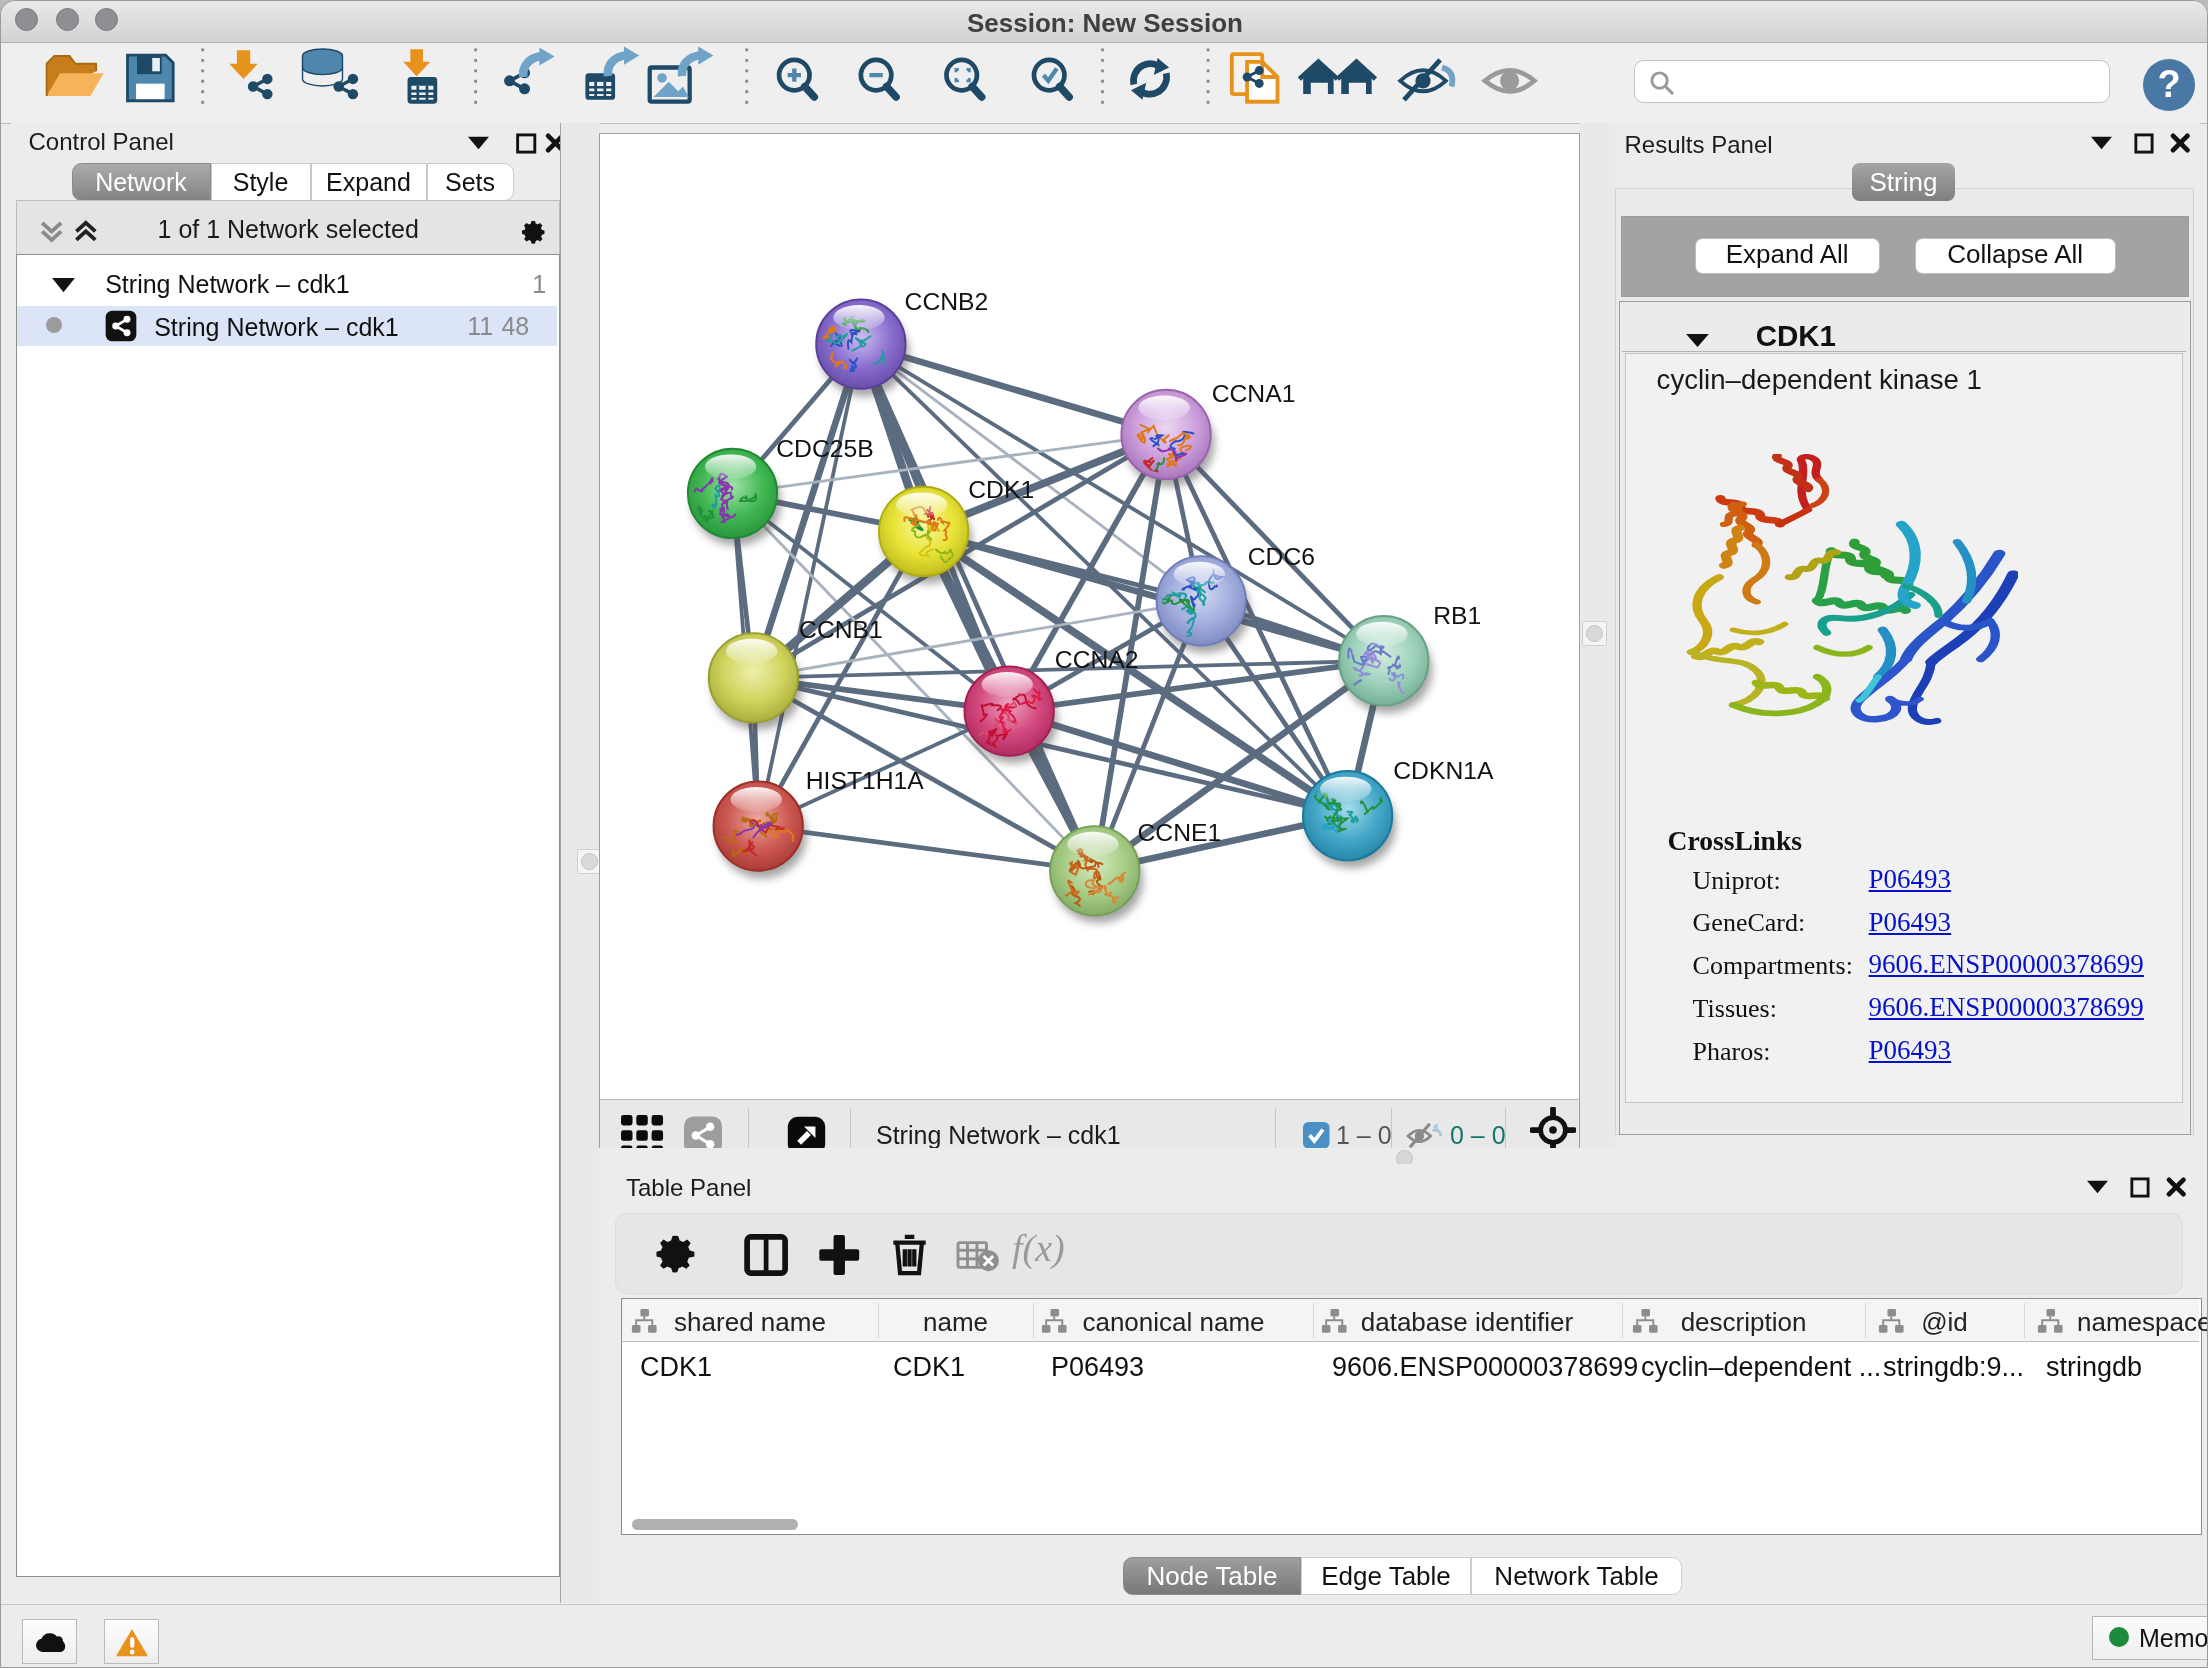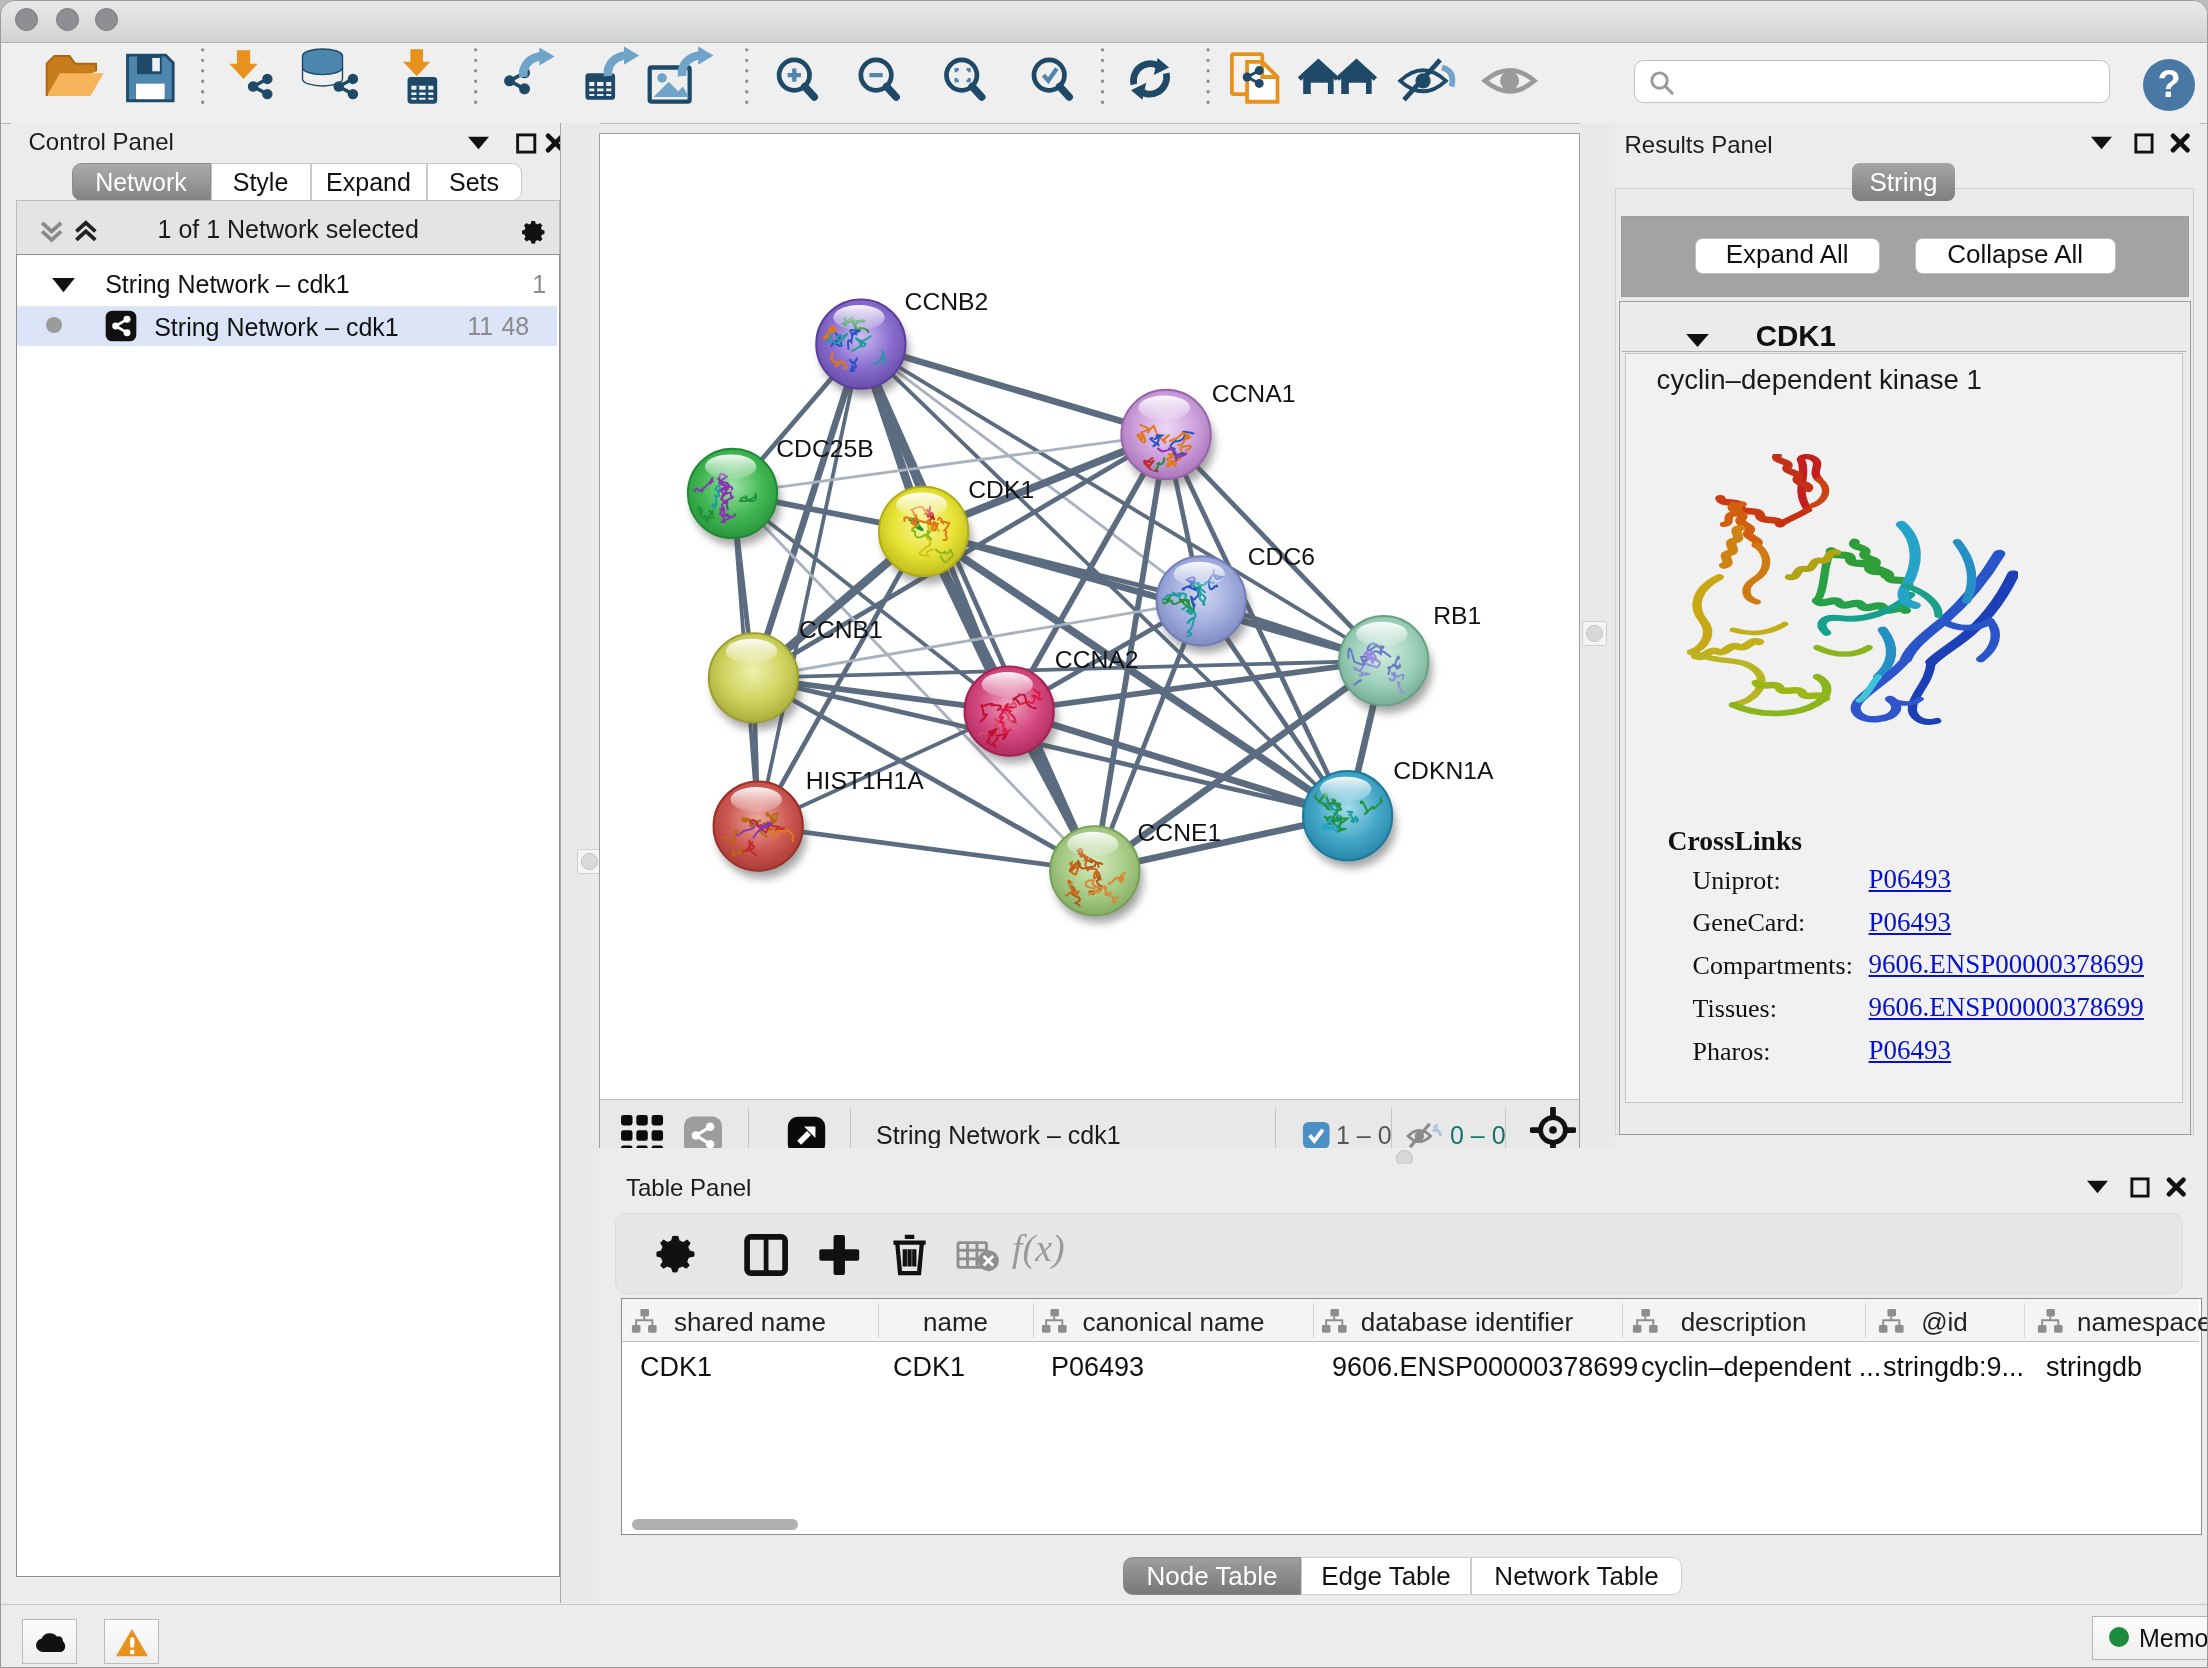--- a/index.html
+++ b/index.html
@@ -60,20 +60,21 @@
   #cplist{left:5.7px;top:131px;width:544px;height:1323px;background:#fff;border:1.9px solid #8d8d8d;box-sizing:border-box;}
   #cprow2{left:0;top:51px;width:540px;height:40px;background:#dce5f7;}
 </style>
 </head>
 <body>
 <div id="win">
   <div class="abs" id="titlebar">
     <div class="tl" style="left:14.3px;"></div>
     <div class="tl" style="left:55px;"></div>
     <div class="tl" style="left:94px;"></div>
+    <div class="abs" id="title">Session: New Session</div>
   </div>
   <div class="abs" id="toolbar">
     <div class="abs" id="toolbaricons" style="left:0;top:-5.7px;"><svg width="1598" height="80" viewBox="0 0 1680 84">
           <g transform="translate(78,44)">
             <path d="M-30 18 V-16 L-22 -24 H-6 L0 -16 H22 V-8" fill="#c77d1b"></path>
             <path d="M-30 18 L-16 -6 H30 L16 18 Z" fill="#f5b35a"></path>
             <path d="M-30 18 V-16 L-22 -24 H-6 L0 -16 H22 V-8" fill="none" stroke="#a96812" stroke-width="2"></path>
           </g>
           <g transform="translate(157,43)">
             <path d="M-24 -24 H16 L24 -16 V24 H-24 Z" fill="#4d87ad"></path>
@@ -216,21 +217,21 @@
     <div class="abs ptitle" style="left:18px;top:4.8px;">Control Panel</div>
     <svg class="abs" style="left:457px;top:9.5px;" width="105" height="21" viewBox="0 0 110 22">
       <path d="M0 4 L22 4 L11 17 Z" fill="#111"></path>
       <rect x="52" y="2" width="18" height="18" fill="none" stroke="#111" stroke-width="3"></rect>
       <path d="M84 3 L99 18 M99 3 L84 18" stroke="#111" stroke-width="5" stroke-linecap="round"></path>
     </svg>
     <div class="abs" id="cptabs">
       <div class="cptab seltab" style="left:61px;width:139px;border-radius:9.5px 0 0 9.5px;">Network</div>
       <div class="cptab" style="left:200px;width:100px;">Style</div>
       <div class="cptab" style="left:300px;width:116px;">Expand</div>
-      <div class="cptab" style="left:416px;width:95px;border-radius:0 9.5px 9.5px 0;">Sets</div>
+      <div class="cptab" style="left:416px;width:87px;border-radius:0 9.5px 9.5px 0;">Sets</div>
     </div>
     <div class="abs" id="cphead">
       <svg class="abs" style="left:23px;top:18px;" width="67" height="28.5" viewBox="0 0 70 30">
         <path d="M2 4 L12 13 L22 4 M2 13 L12 22 L22 13" stroke="#8a8a8a" stroke-width="4" fill="none"></path>
         <path d="M38 13 L48 4 L58 13 M38 22 L48 13 L58 22" stroke="#222" stroke-width="4" fill="none"></path>
       </svg>
       <div class="abs" style="left:0;width:100%;text-align:center;top:14.3px;font-size:25px;color:#1b1b1b;">1 of 1 Network selected</div>
       <svg class="abs" style="left:502px;top:17px;" width="28.5" height="28.5" viewBox="0 0 24 24">
         <path fill="#111" d="M12 8.5A3.5 3.5 0 1 0 12 15.5 3.5 3.5 0 0 0 12 8.5zm9.4 5 .1-1.5-.1-1.5-2.2-.6a7 7 0 0 0-.7-1.6l1.2-2-2.1-2.1-2 1.2a7 7 0 0 0-1.6-.7L13.5 2.6 12 2.5l-1.5.1-.6 2.2a7 7 0 0 0-1.6.7l-2-1.2-2.1 2.1 1.2 2a7 7 0 0 0-.7 1.6l-2.2.5L2.5 12l.1 1.5 2.2.6q.2.9.7 1.6l-1.2 2 2.1 2.1 2-1.2q.7.4 1.6.7l.5 2.2 1.5.1 1.5-.1.6-2.2q.9-.2 1.6-.7l2 1.2 2.1-2.1-1.2-2q.4-.7.7-1.6z"></path>
       </svg>

